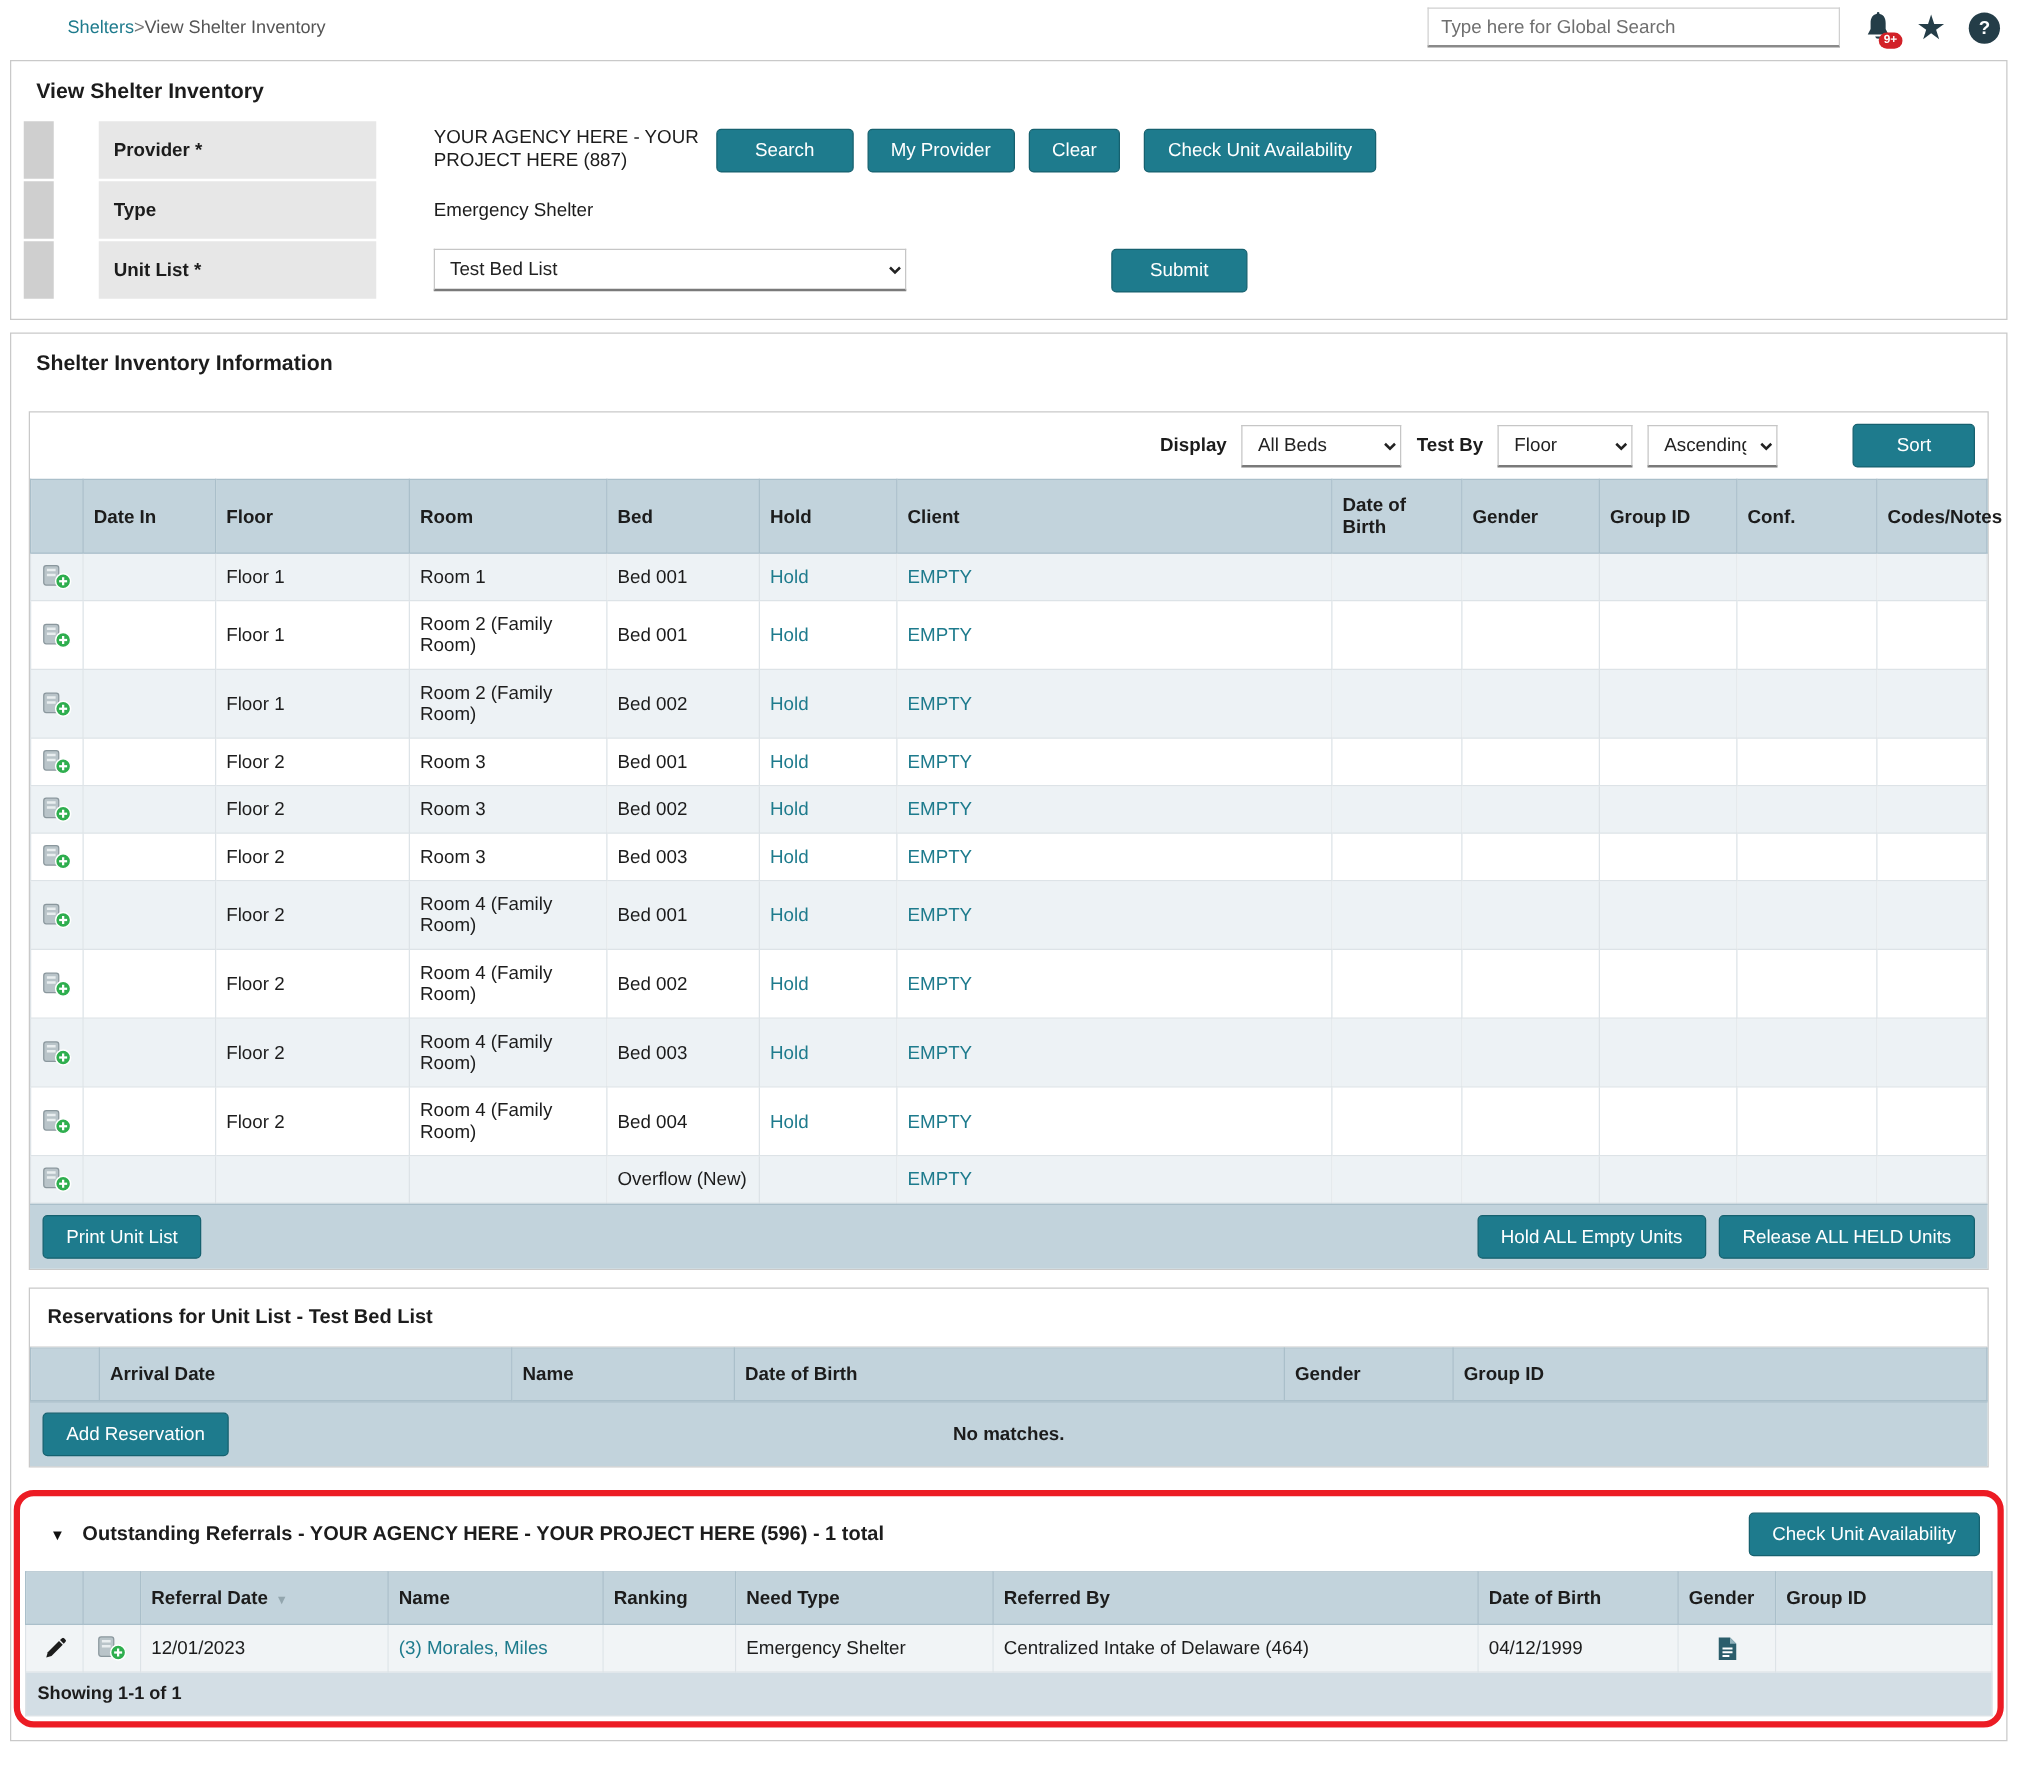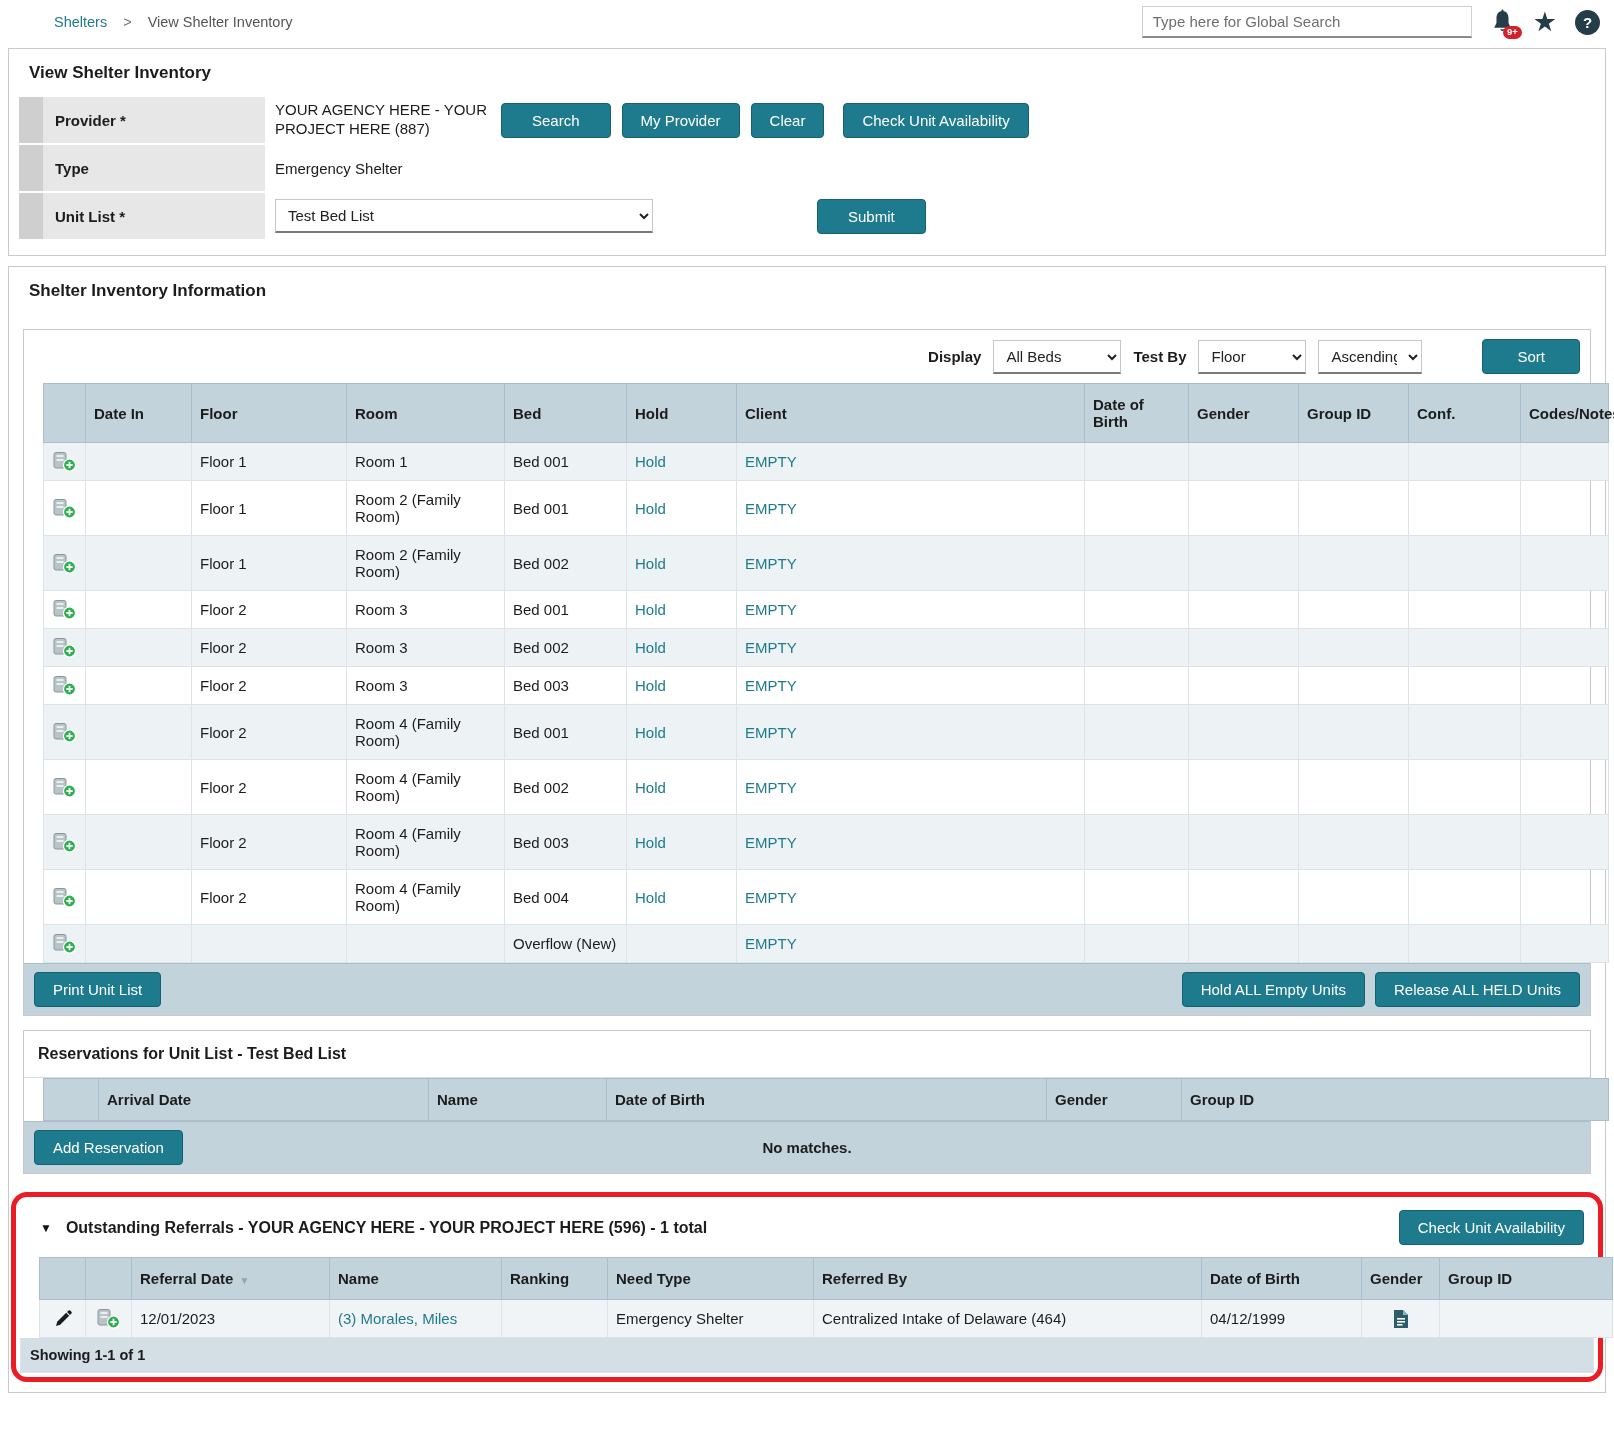--- a/index.html
+++ b/index.html
@@ -10,21 +10,21 @@
     font-size: 15px; color: #1c1c1c;
   }
   :root{
     --teal:#1e7b8d; --teal-border:#16616f;
     --steel:#c2d3dc; --steel-light:#d3dee5;
     --row-alt:#edf2f5; --border:#c9c9c9; --cell-border:#dde3e7;
     --hdr-border:#aabfca; --link:#1e7b8d; --red:#ec1c24;
   }
   
   .topbar{ height:44px; display:flex; align-items:center; padding:0 14px; }
-  .breadcrumb{ display:flex; align-items:center; gap:16px; font-size:14.5px; padding-left:40px;}
+  .breadcrumb{ display:flex; align-items:center; gap:0; font-size:14.5px; padding-left:40px;}
   .breadcrumb a{ color:var(--link); text-decoration:none; }
   .crumb-sep{ color:#777; }
   .crumb-current{ color:#555; }
   .topbar-right{ margin-left:auto; display:flex; align-items:center; gap:18px; }
   .global-search{
     width:330px; height:32px; padding:4px 10px; font-size:15px;
     border:1px solid #d0d0d0; border-bottom:2px solid #8a8a8a; outline:none; color:#333;
   }
   .global-search::placeholder{ color:#6f6f6f; }
   .top-icon{ position:relative; display:inline-flex; align-items:center; justify-content:center; cursor:pointer; }
@@ -35,21 +35,21 @@
   .star-glyph{ font-size:27px; color:#243d48; line-height:1; }
   .help-circle{
     width:25px; height:25px; border-radius:50%; background:#243d48; color:#fff;
     display:flex; align-items:center; justify-content:center; font-weight:bold; font-size:15px;
   }
   
   .panel{ border:1px solid var(--border); margin:4px 8px 10px 8px; background:#fff; }
   .panel-title{ font-size:17px; font-weight:bold; padding:14px 20px; }
   
   .form-area{ margin:0 10px 14px 10px; }
-  .form-row{ display:grid; grid-template-columns:24px 222px 1fr; border-bottom:2px solid #fff; min-height:48px; }
+  .form-row{ display:grid; grid-template-columns:24px 222px 1fr; border-bottom:2px solid #fff; min-height:48px;gap:36px; }
   .form-strip{ background:#cfcfcf; }
   .form-label{ background:#e7e7e7; font-weight:bold; display:flex; align-items:center; padding:6px 12px; }
   .form-value{ display:flex; align-items:center; gap:11px; padding:4px 10px; background:#fff; flex-wrap:nowrap; }
   .provider-text{ max-width:215px; line-height:1.25; }
   .btn{
     background:var(--teal); color:#fff; border:1px solid var(--teal-border);
     border-radius:4px; font-size:15px; padding:8px 18px; cursor:pointer;
     font-family:"Liberation Sans","DejaVu Sans",sans-serif; white-space:nowrap;
   }
   .btn.wide{ padding:8px 30px; }
@@ -65,21 +65,21 @@
   .subpanel{ border:1px solid var(--border); margin:14px; }
   .subpanel-title{ font-size:16px; font-weight:bold; padding:14px 14px; border-bottom:1px solid #dcdcdc; }
   .toolbar{ display:flex; align-items:center; justify-content:flex-end; gap:12px; padding:9px 10px; }
   .toolbar label{ font-weight:bold; }
   .toolbar select{ min-width:100px; }
   .toolbar .display-select{ width:128px; }
   .toolbar .sortfield-select{ width:108px; }
   .toolbar .sortorder-select{ width:104px; }
   .btn.sort-btn{ padding:8px 34px;margin-left:48px; }
   
-  table{ width:100%; border-collapse:collapse; table-layout:fixed;margin-left:19px; }
+  table{ width:100%; border-collapse:collapse; table-layout:fixed; }
   th{
     background:var(--steel); text-align:left; font-weight:bold; font-size:15px;
     padding:12px 8px; border:1px solid var(--hdr-border);
   }
   td{ padding:10px 8px; border:1px solid var(--cell-border); font-size:15px; overflow:hidden; }
   .unit-table tr:nth-of-type(odd) td{ background:var(--row-alt); }
   .icon-cell{ text-align:center; padding:6px 2px; }
   a.cell-link{ color:var(--link); text-decoration:none; cursor:pointer; }
   .btnbar{
     background:var(--steel); padding:8px 10px; display:flex; align-items:center; justify-content:space-between;

